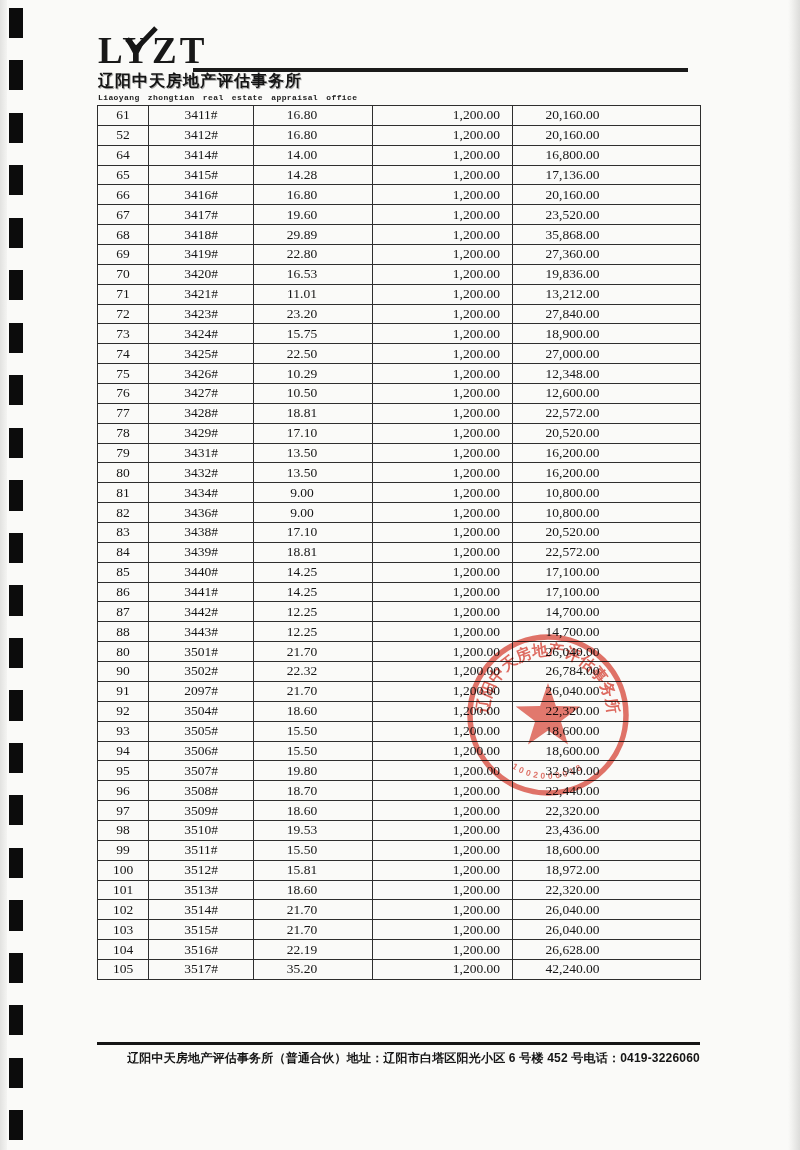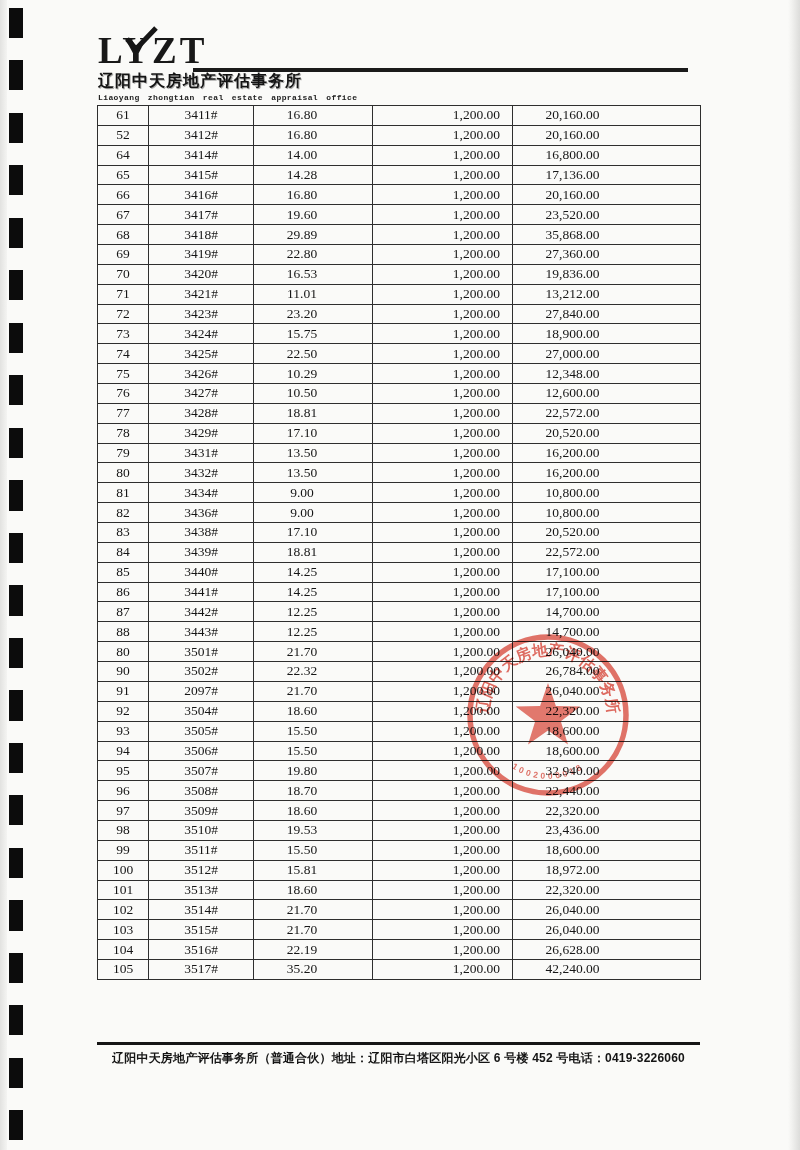--- a/index.html
+++ b/index.html
@@ -36,21 +36,21 @@
   col.c1{width:51px;}col.c2{width:105px;}col.c3{width:119px;}col.c4{width:140px;}col.c5{width:188px;}
   table.main td:nth-child(3){text-align:center;padding-right:24px;}
   table.main td:nth-child(4){text-align:right;padding-right:12px;}
   table.main td:nth-child(5){padding-right:70px;}
   
   .stamp{position:absolute;left:448px;top:615px;width:200px;height:200px;
     mix-blend-mode:multiply;opacity:.88;pointer-events:none;}
   
   .ftr-rule{position:absolute;left:97px;top:1042px;width:603px;height:3px;background:#151515;}
   .ftr{position:absolute;left:97px;top:1050px;width:603px;display:flex;
-    justify-content:center;font-family:"Liberation Sans","DejaVu Sans",sans-serif;
+    justify-content:flex-end;font-family:"Liberation Sans","DejaVu Sans",sans-serif;
     font-weight:bold;font-size:12px;color:#141414;letter-spacing:.2px;}
 </style>
 </head>
 <body>
 
 <div class="edge-left"></div>
 <div class="edge-right"></div>
 <div class="binding"></div>
 
 <div class="hdr">

